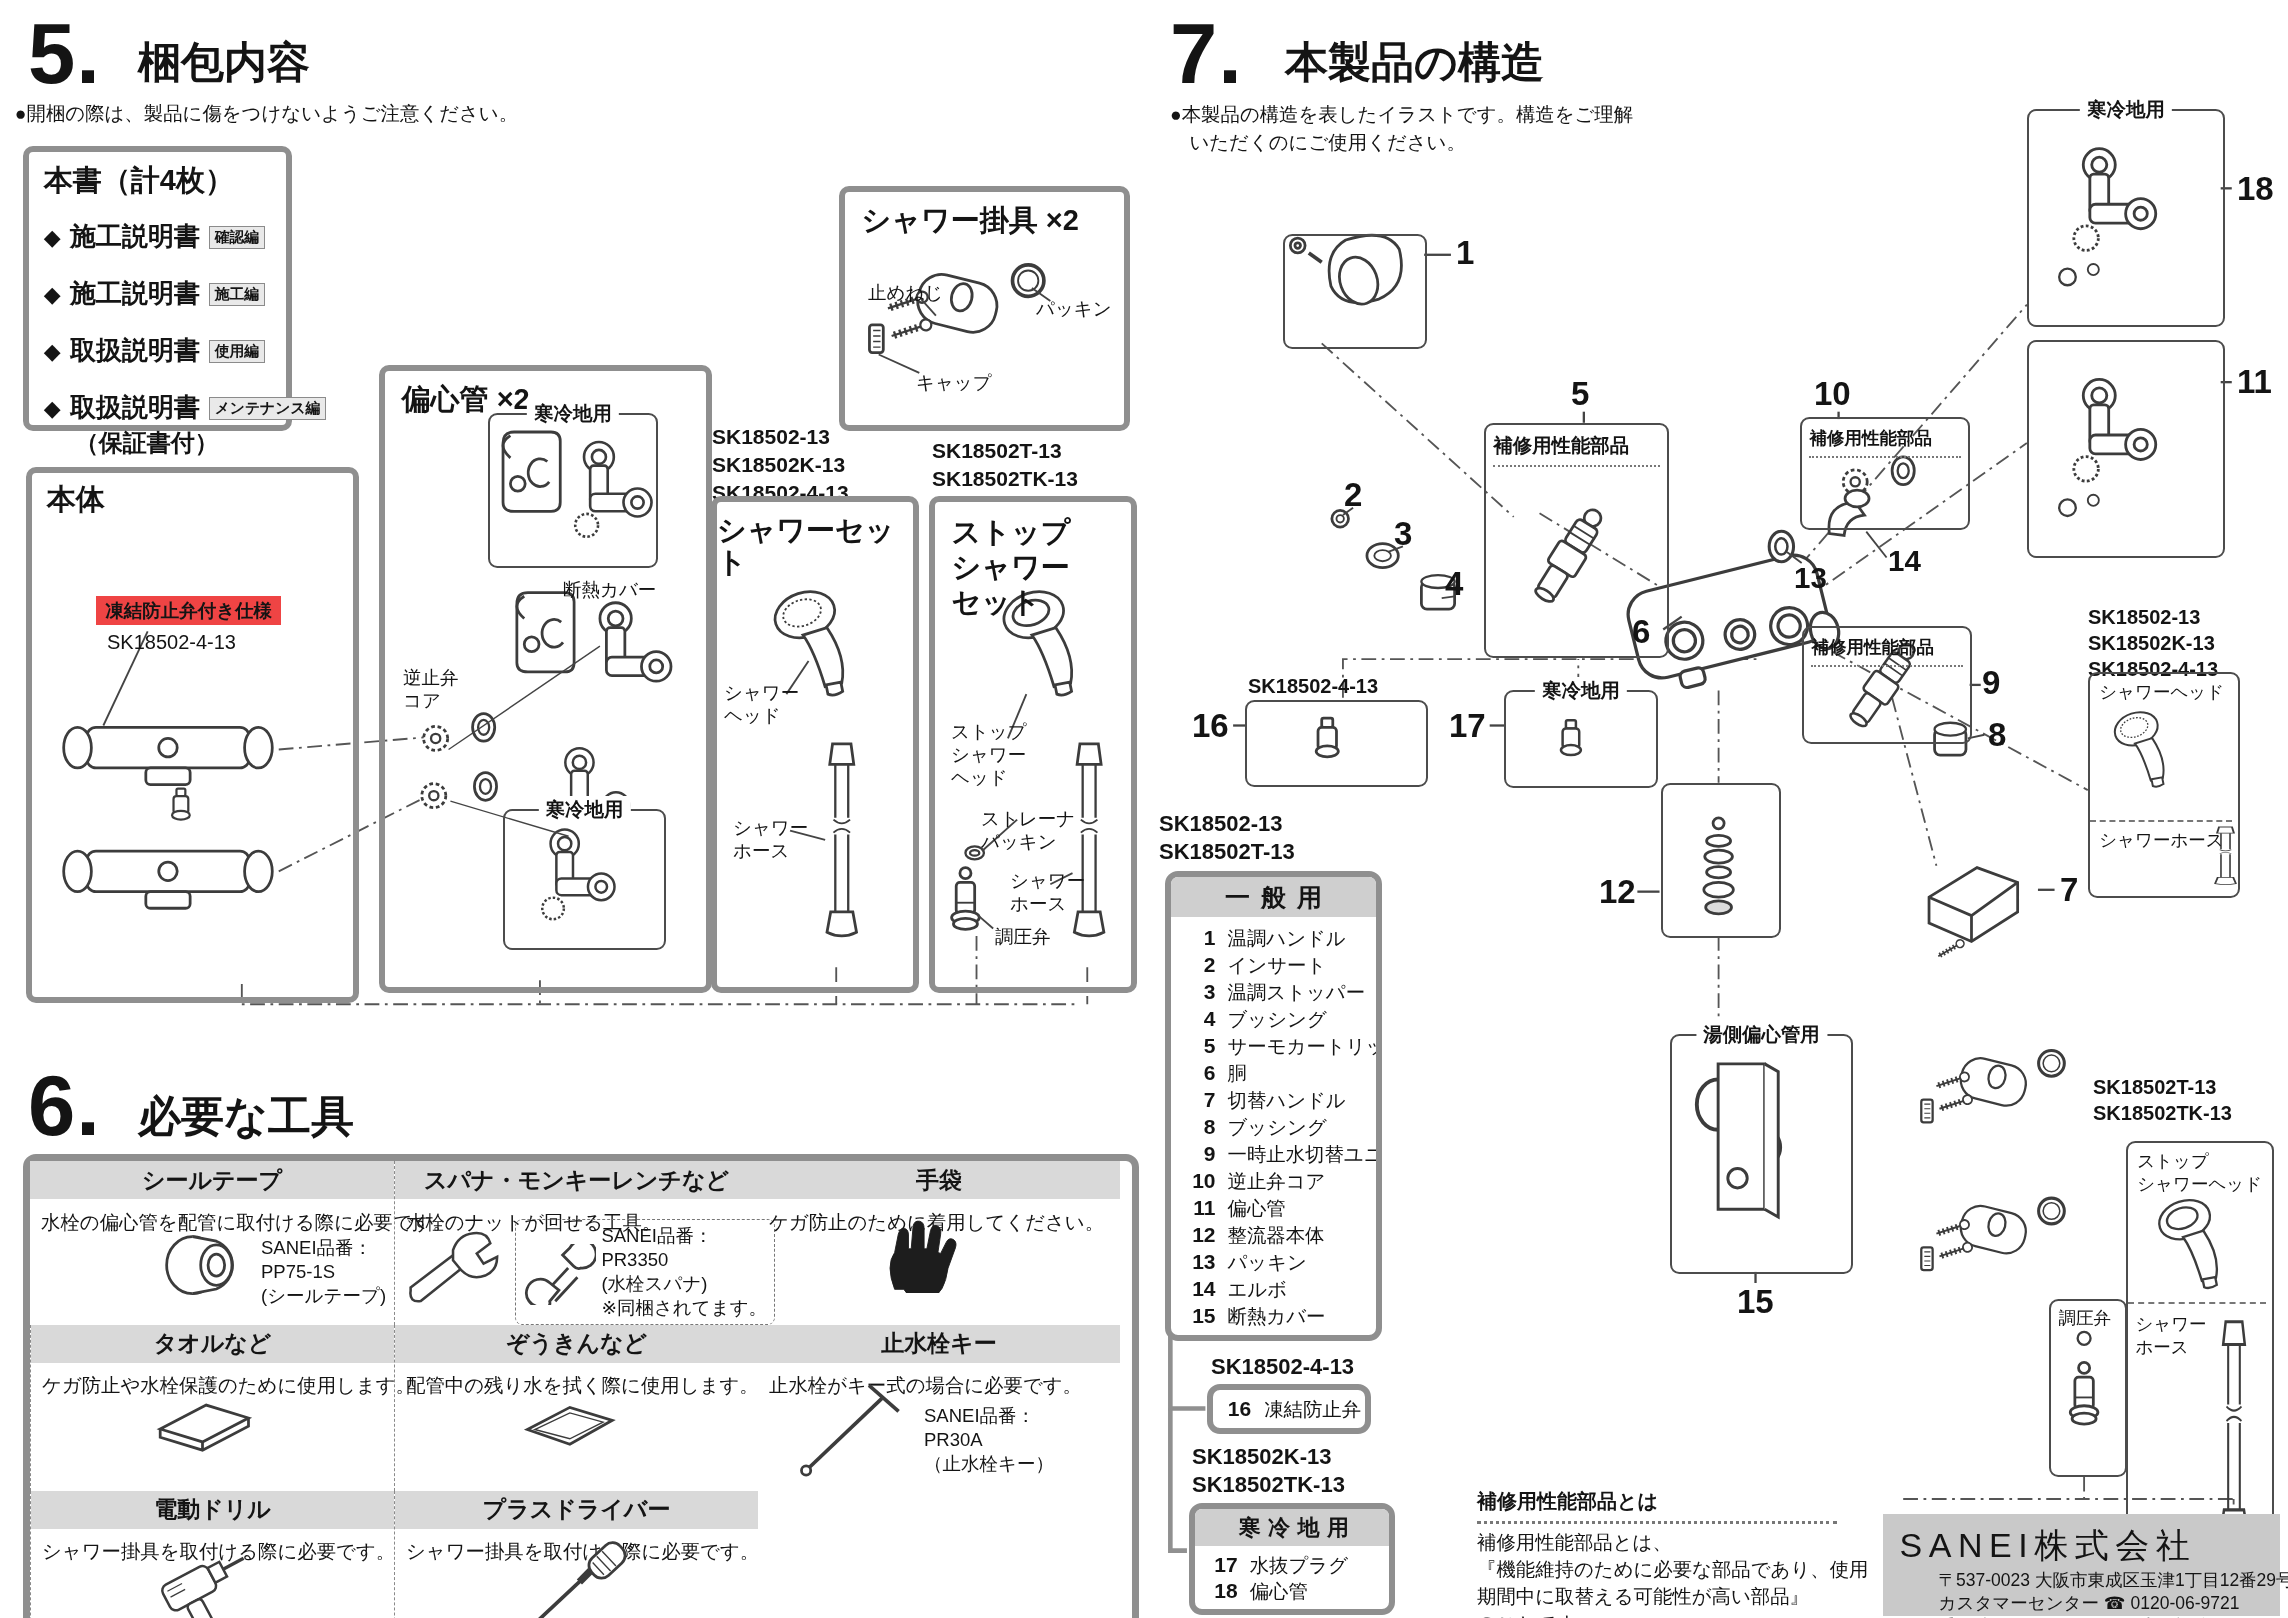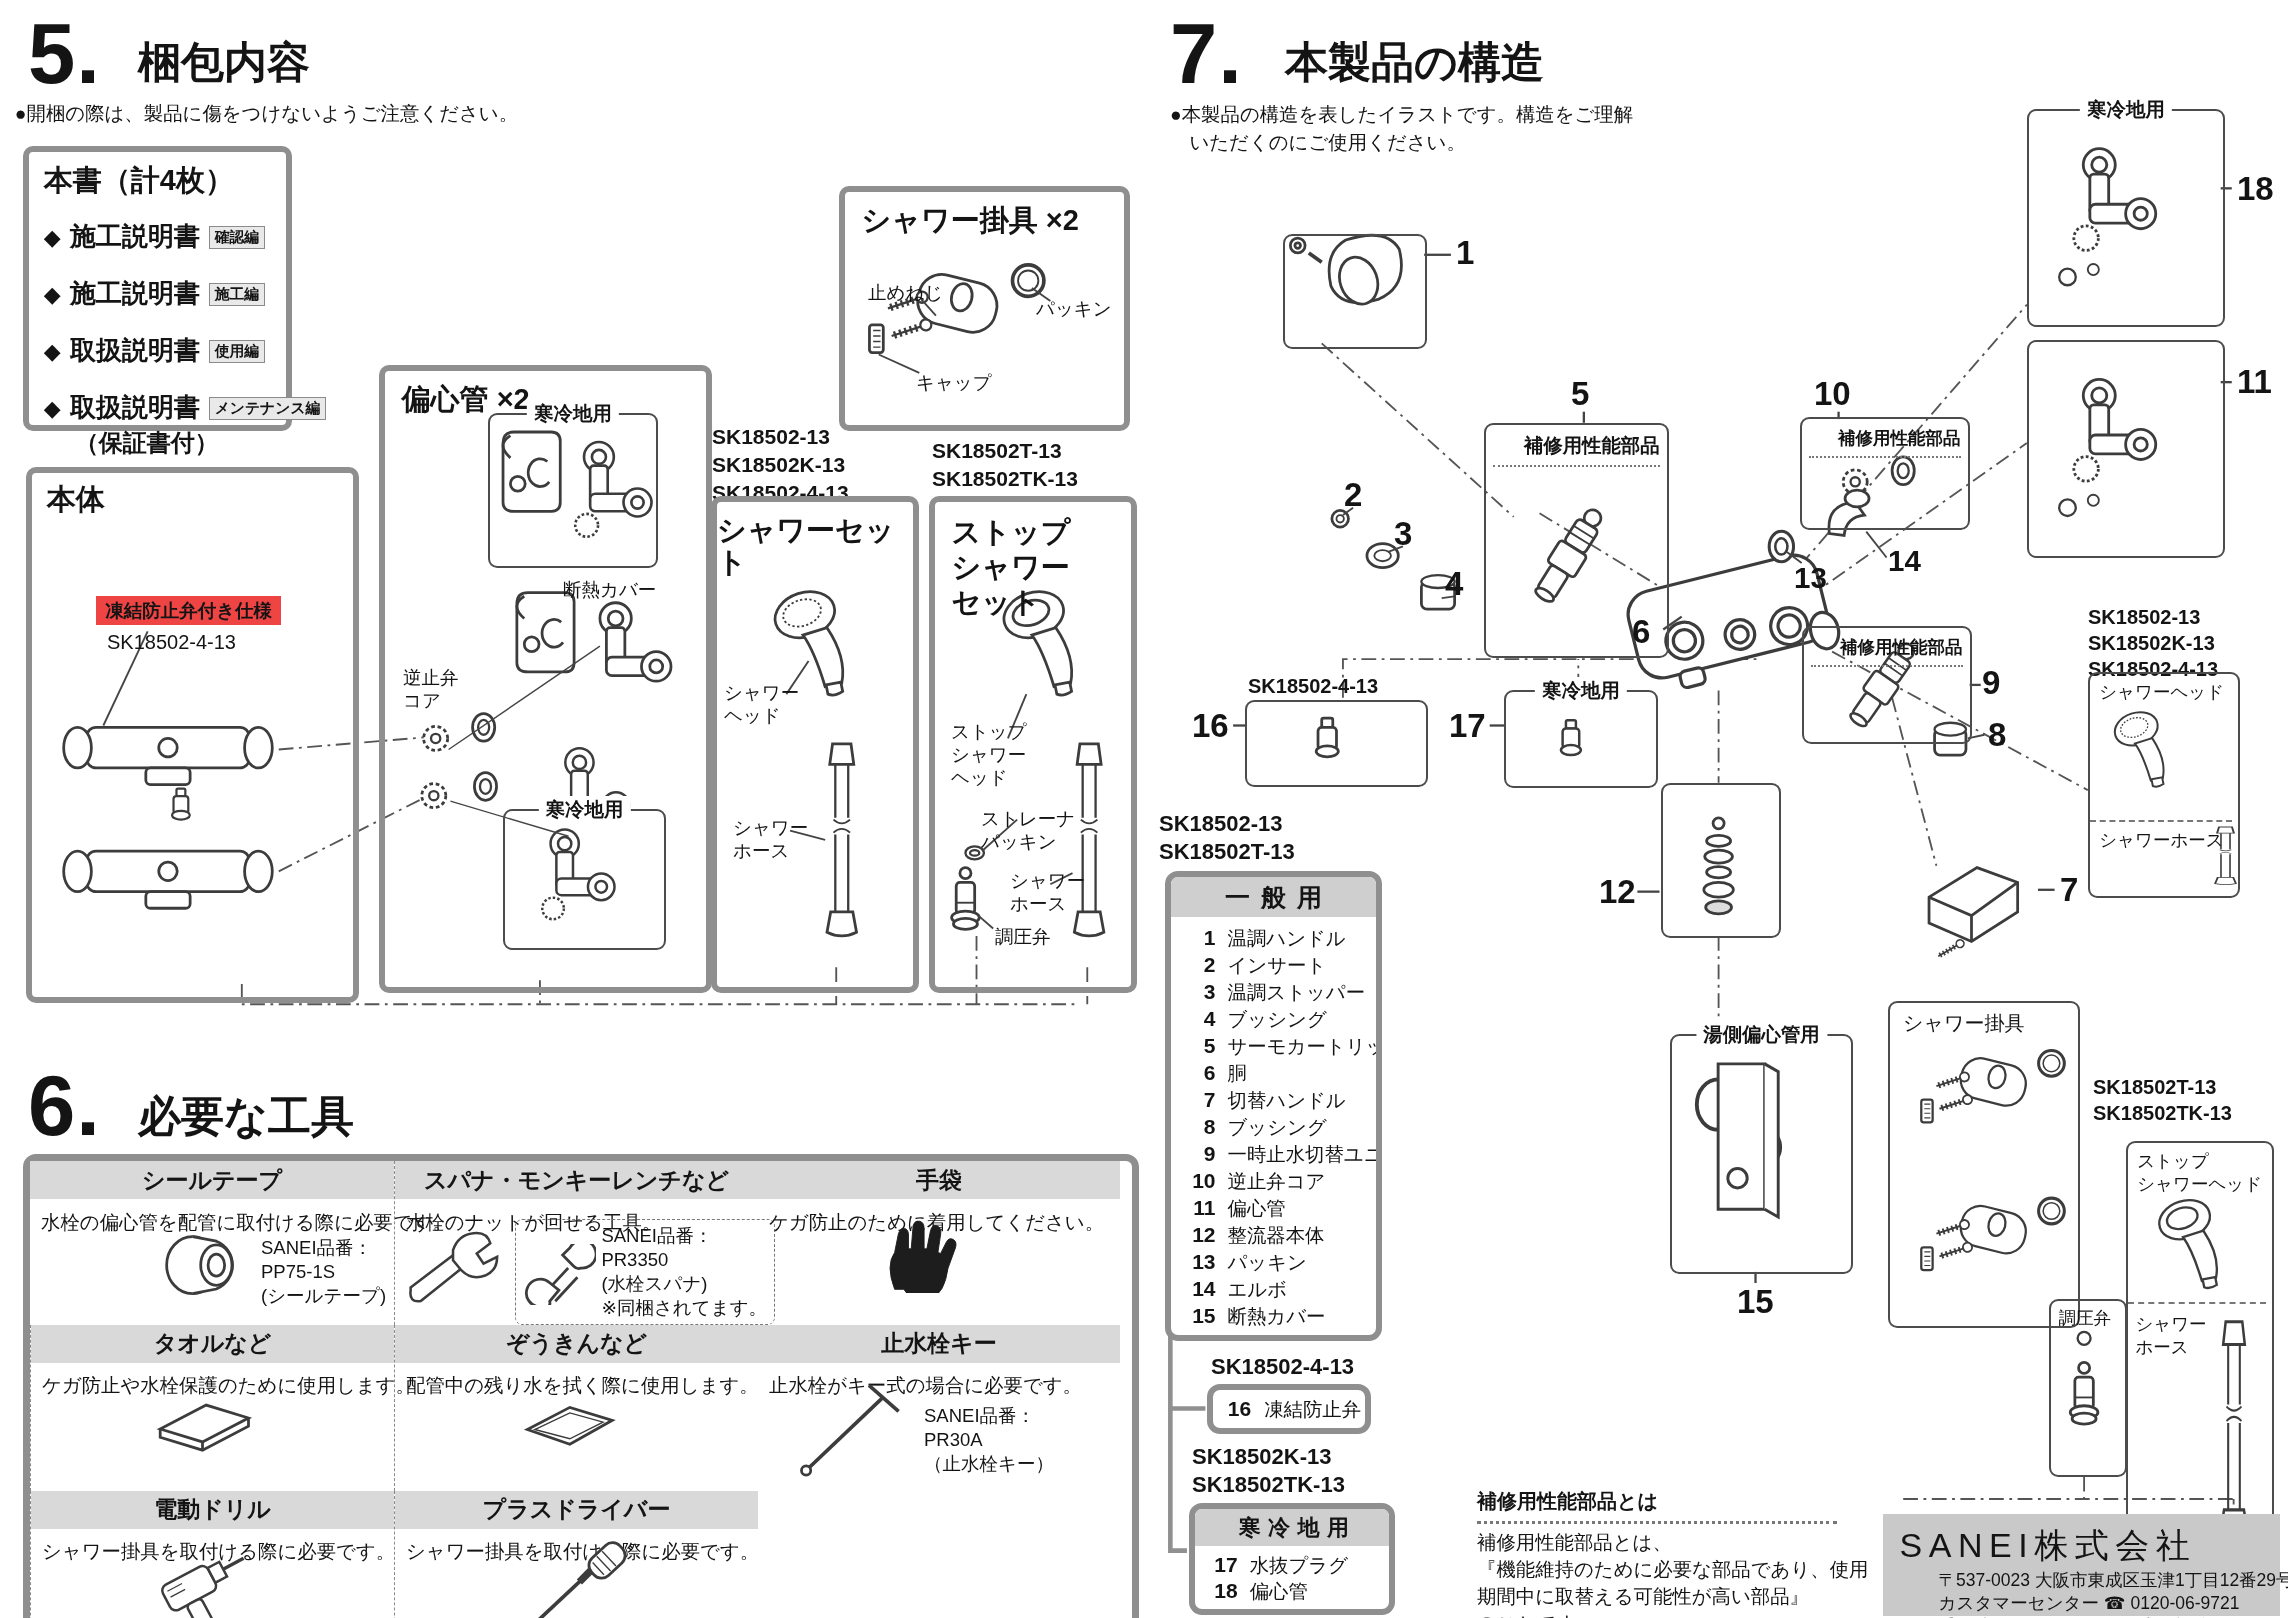--- a/index.html
+++ b/index.html
@@ -15,21 +15,21 @@
   .lbl{font-size:18.5px;line-height:23px;white-space:nowrap}
   .model{font-weight:800;font-size:21px;line-height:28px;white-space:nowrap}
   .tag{display:inline-block;border:1.8px solid #8b8b8b;background:#e9e9e9;font-size:14.8px;
        padding:0.9px 4.6px;font-weight:700;margin-left:9.2px;vertical-align:2.8px;white-space:nowrap}
   .docitem{font-size:26px;font-weight:800;margin-top:22px;white-space:nowrap}
   .diamond{font-size:22px;margin-right:9.2px}
   .chip{position:absolute;top:-14.8px;left:50%;transform:translateX(-50%);background:#fff;
         padding:0 7.4px;font-weight:800;font-size:19.4px;white-space:nowrap}
   .graybar{background:#ef4444;font-weight:800;font-size:18.5px;padding:1.8px 9.2px;display:inline-block;white-space:nowrap}
   .dnum{font-weight:800;font-size:33px;line-height:1}
-  .reptitle{font-weight:800;font-size:19.4px;text-align:right;border-bottom:2.8px dotted #777;
+  .reptitle{font-weight:800;font-size:19.4px;text-align:left;border-bottom:2.8px dotted #777;
             padding:3.7px 0 5.5px 0;margin:3.7px 7.4px 0 7.4px;white-space:nowrap}
   
   #tools{border:7.4px solid #8f8f8f;border-radius:13px;display:grid;grid-template-columns:364px 364px 362px;background:transparent}
   .tcell{position:relative;border-left:1.8px dashed #8a8a8a}
   .tcell.c0{border-left:none}
   .thead{background:#d9d9d9;font-weight:800;font-size:23px;text-align:center;padding:3.7px 0;white-space:nowrap}
   .tbody{position:relative;font-size:19.4px;padding:9.2px 11px;white-space:nowrap}
   .r0 .tbody{height:107px}.r1 .tbody{height:94px}.r2 .tbody{height:109px}
   .snote{position:absolute;font-size:18.5px;line-height:24px;white-space:nowrap}
   .dashednote{border:1.8px dashed #777;border-radius:7.4px;padding:3.7px 7.4px}
@@ -626,23 +626,20 @@
   <div class="abs thinbox" style="left:1504px;top:690px;width:150px;height:94px">
     <div class="chip">寒冷地用</div>
   </div>
 
   <div class="abs thinbox" style="left:1661px;top:783px;width:116px;height:151px"></div>
 
   <div class="abs thinbox" style="left:1670px;top:1034px;width:179px;height:236px">
     <div class="chip">湯側偏心管用</div>
   </div>
 
-  <div class="abs thinbox" style="left:1888px;top:1001px;width:188px;height:323px">
-    <div class="lbl" style="margin:9.2px 0 0 13px;font-size:20px">シャワー掛具</div>
-  </div>
 
   <div class="abs model" style="left:2093px;top:1074px;font-size:20px;line-height:26px">
     <div>SK18502T-13</div>
       <div>SK18502TK-13</div>
   </div>
   <div class="abs thinbox" style="left:2126px;top:1141px;width:144px;height:430px">
     <div class="lbl" style="margin:7.4px 0 0 9.2px;font-size:17.5px">
       <div>ストップ</div>
         <div>シャワーヘッド</div>
     </div>

